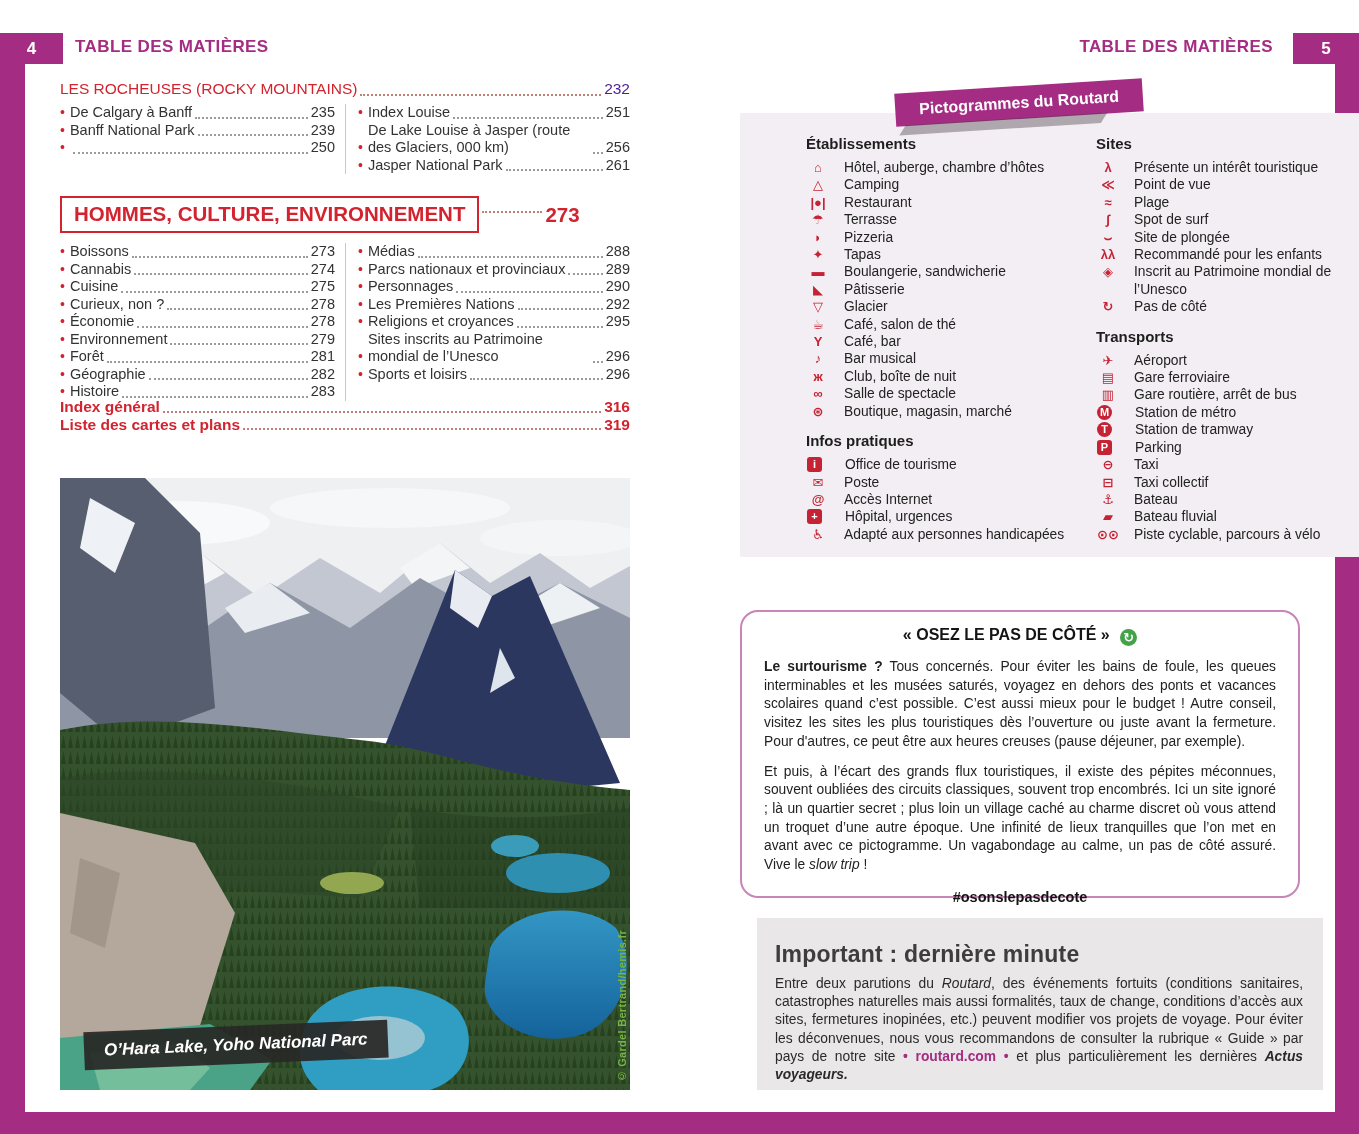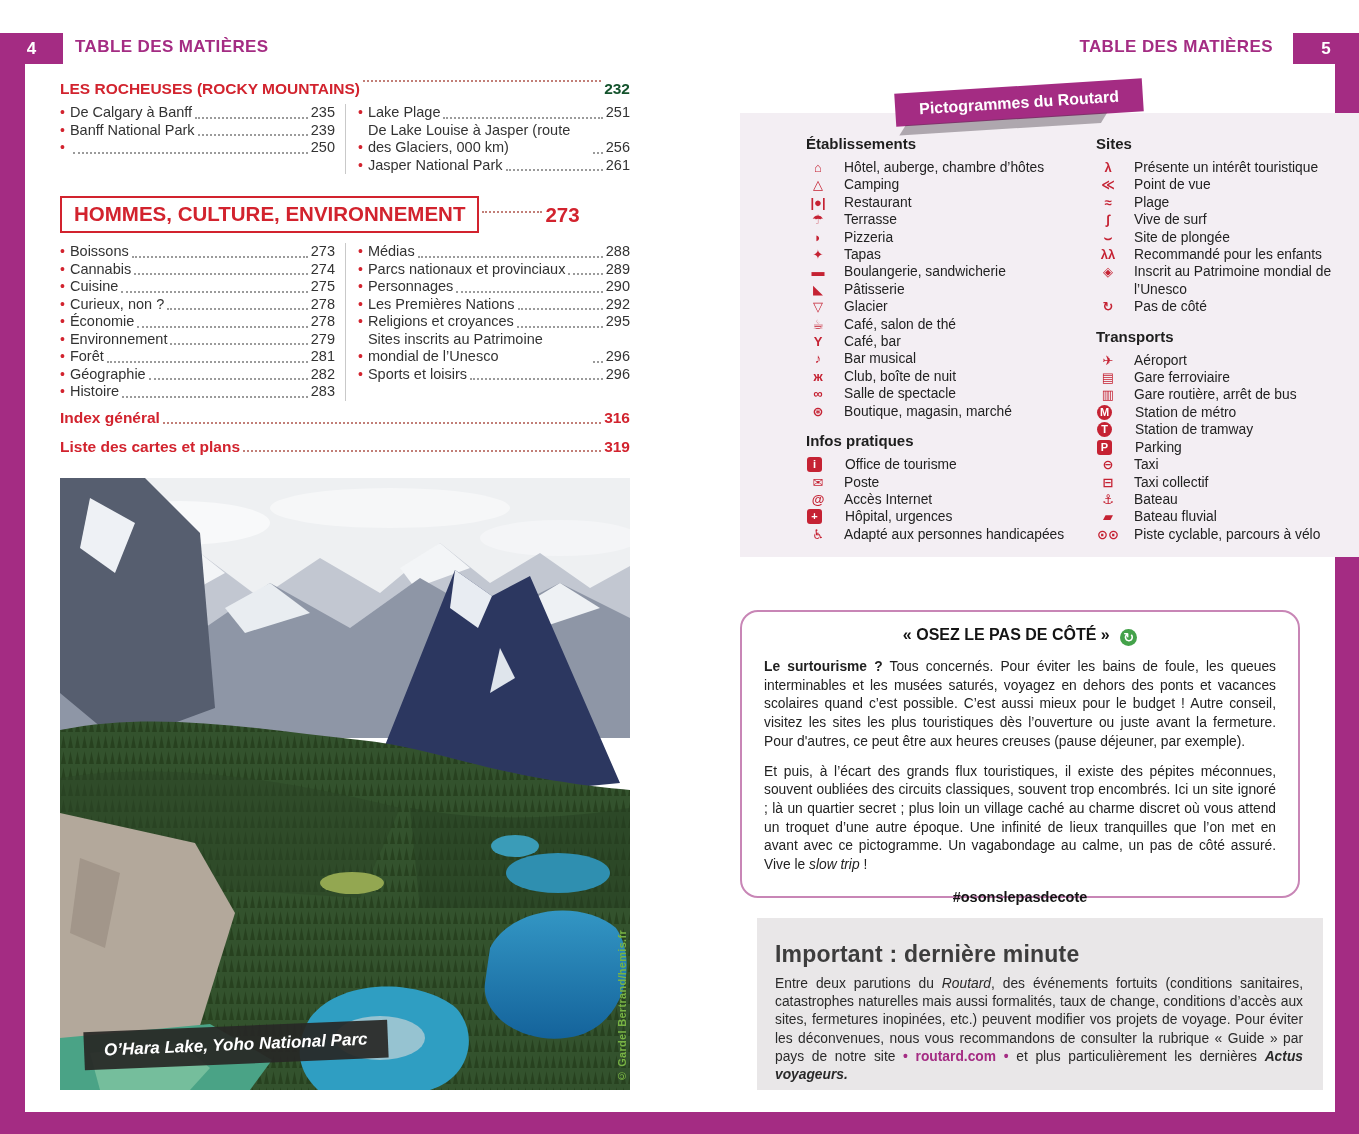--- a/index.html
+++ b/index.html
@@ -13,36 +13,36 @@
   .tab{position:absolute;top:33px;height:31px;background:#a42c83;color:#fff;font-weight:bold;
        font-size:17px;display:flex;align-items:center;justify-content:center;}
   .tab-left{left:0;width:63px;}
   .tab-right{right:0;width:66px;}
   .page-header{position:absolute;top:37px;font-weight:bold;font-size:17px;color:#a42c83;letter-spacing:.4px;}
   .ph-left{left:75px;}
   .ph-right{right:86px;}
 
   
   .toc{position:absolute;left:60px;width:570px;}
-  .toc-headrow{display:flex;align-items:flex-start;font-weight:bold;font-size:15.5px;color:#d2232e;}
+  .toc-headrow{display:flex;align-items:flex-end;font-weight:normal;font-size:15.5px;color:#d2232e;}
   .toc-row{display:flex;align-items:flex-end;font-size:14.5px;line-height:17.5px;color:#333;}
   .toc-row .lbl{color:#333;}
   .bullet{color:#d2232e;margin-right:5px;font-size:14px;line-height:17.5px;}
   .dots{flex:1;border-bottom:2px dotted #9b9b9b;margin:0 3px 3px 3px;min-width:10px;}
   .toc-headrow .dots{border-color:#c27f78;margin-bottom:2px;}
   .pg{white-space:nowrap;}
-  .toc-headrow .pg{color:#14532d;}
+  .toc-headrow .pg{color:#4c1d95;}
   .cols{display:flex;margin-top:6px;}
   .toc-col{width:50%;box-sizing:border-box;padding-right:10px;}
   .toc-col + .toc-col{border-left:1px solid #c9c9c9;padding-left:12px;padding-right:0;}
   .hommes-row{display:flex;align-items:center;}
   .hommes-box{border:2px solid #d2232e;padding:4px 12px 5px;font-weight:bold;font-size:20.5px;color:#d2232e;white-space:nowrap;}
   .hommes-row .dots{border-color:#c27f78;margin-bottom:6px;max-width:60px;}
   .hommes-row .pg{color:#d2232e;font-weight:bold;font-size:20.5px;}
-  .footer-rows .toc-row{font-weight:bold;font-size:15.5px;color:#d2232e;margin-top:11px;}
+  .footer-rows .toc-row{font-weight:bold;font-size:15.5px;color:#d2232e;}
   .footer-rows .lbl{color:#d2232e;}
   .footer-rows .dots{border-color:#c27f78;}
 
   
   .photo{position:absolute;left:60px;top:478px;width:570px;height:612px;overflow:hidden;}
   .photo svg{display:block;}
   .caption{position:absolute;left:24px;bottom:26px;background:rgba(40,40,38,.93);color:#fff;
            font-style:italic;font-weight:bold;font-size:17px;padding:9px 20px;transform:rotate(-2.4deg);}
   .credit{position:absolute;right:2px;bottom:8px;writing-mode:vertical-rl;transform:rotate(180deg);
           color:#78b344;font-size:11px;font-weight:bold;letter-spacing:.3px;}
@@ -120,21 +120,21 @@
           <div class="toc-row">
           <span class="bullet">•</span>
           <span class="dots"></span>
           <span class="pg">250</span>
         </div>
         </div>
       <div class="toc-col">
 
       <div class="toc-row">
           <span class="bullet">•</span>
-          <span class="lbl">Lake Plage</span>
+          <span class="lbl">Index Louise</span>
           <span class="dots"></span>
           <span class="pg">251</span>
         </div>
           <div class="toc-row">
           <span class="bullet">•</span>
           <span class="lbl">De Lake Louise à Jasper (route des Glaciers, 000 km)</span>
           <span class="dots"></span>
           <span class="pg">256</span>
         </div>
           <div class="toc-row">
@@ -430,21 +430,21 @@
               <div class="picto-item">
               <span class="pict-icon">≪</span>
               <span class="picto-label">Point de vue</span>
             </div>
               <div class="picto-item">
               <span class="pict-icon">≈</span>
               <span class="picto-label">Plage</span>
             </div>
               <div class="picto-item">
               <span class="pict-icon">∫</span>
-              <span class="picto-label">Vive de surf</span>
+              <span class="picto-label">Spot de surf</span>
             </div>
               <div class="picto-item">
               <span class="pict-icon">⌣</span>
               <span class="picto-label">Site de plongée</span>
             </div>
               <div class="picto-item">
               <span class="pict-icon">λλ</span>
               <span class="picto-label">Recommandé pour les enfants</span>
             </div>
               <div class="picto-item">

